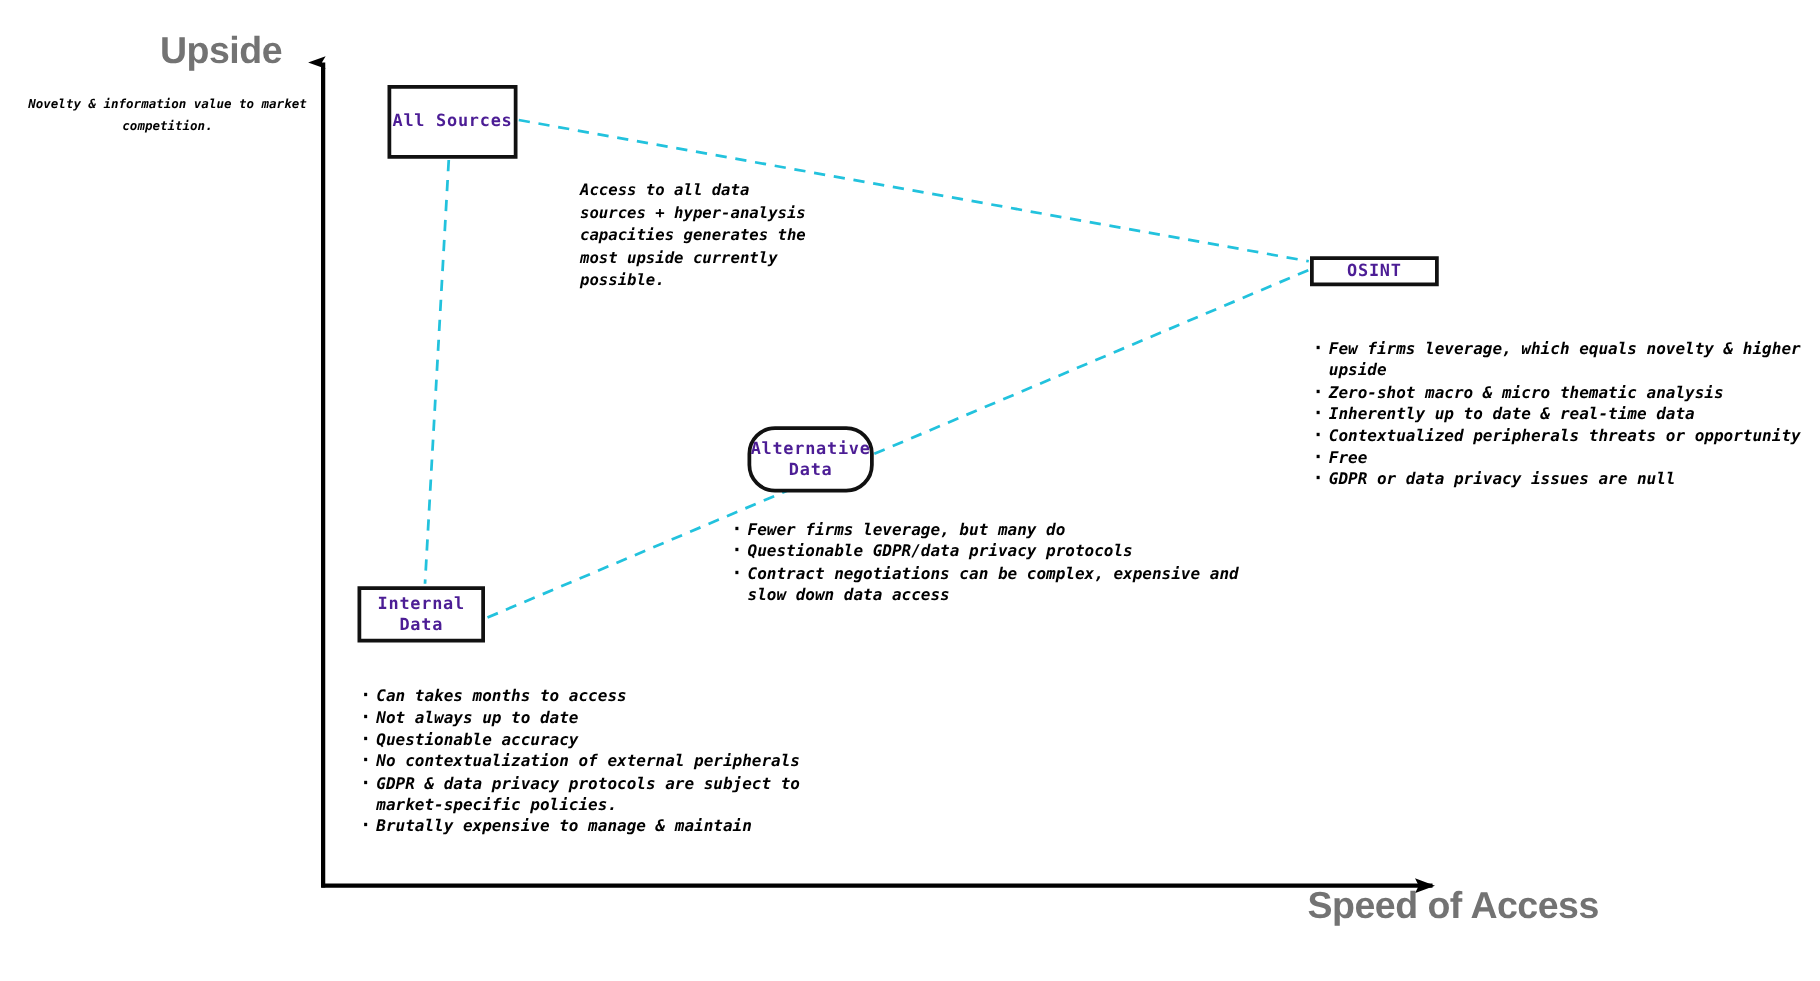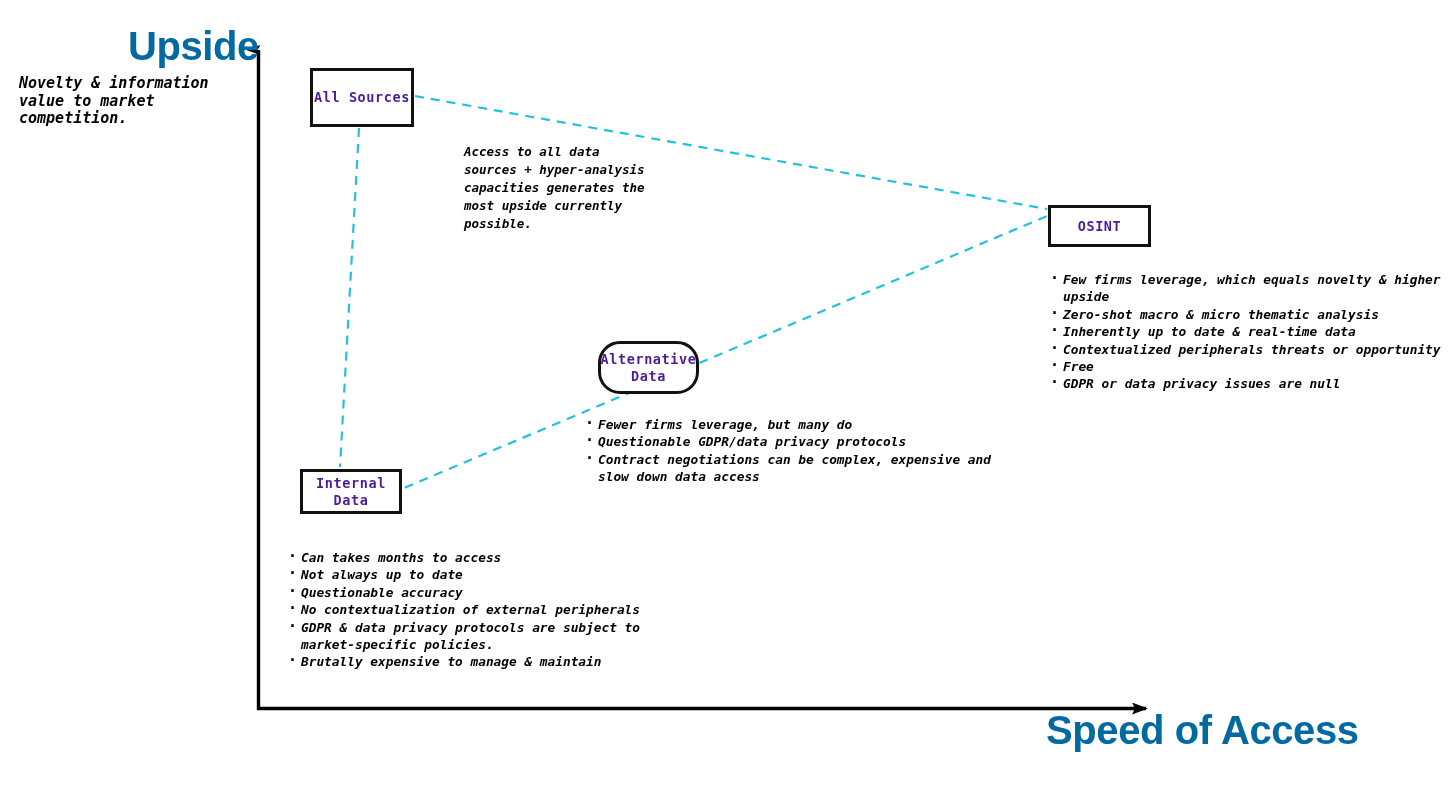--- a/index.html
+++ b/index.html
@@ -33,39 +33,40 @@
     width: 1456px;
     height: 785px;
     pointer-events: none;
   }
 
   
   .axis-title {
     position: absolute;
     font-family: "Liberation Sans", sans-serif;
     font-weight: bold;
-    font-size: 40px;
-    color: #0369a1;
+    font-size: 30px;
+    color: #737373;
     white-space: nowrap;
     letter-spacing: -0.4px;
   }
   #y-axis-title { left: 128px; top: 24px; }
   #x-axis-title { left: 1046px; top: 708px; }
 
   .axis-caption {
     position: absolute;
     left: 19px;
     top: 75px;
     width: 230px;
     font-family: "DejaVu Sans Mono", "Liberation Mono", monospace;
     font-weight: bold;
     font-style: italic;
-    font-size: 15px;
+    font-size: 10px;
     line-height: 17.5px;
     color: #000000;
+    text-align: center;
   }
 
   
   .node-box {
     position: absolute;
     box-sizing: border-box;
     border: 3px solid #111111;
     background: #ffffff;
     display: flex;
     align-items: center;
@@ -73,23 +74,23 @@
     text-align: center;
     font-family: "DejaVu Sans Mono", "Liberation Mono", monospace;
     font-weight: bold;
     font-size: 13.5px;
     line-height: 17px;
     color: #4c1d95;
     letter-spacing: 0.6px;
     z-index: 3;
   }
   #node-all-sources   { left: 310px; top: 68px;  width: 104px; height: 59px; }
-  #node-osint         { left: 1048px; top: 205px; width: 103px; height: 42px; }
+  #node-osint         { left: 1048px; top: 205px; width: 103px; height: 24px; }
   #node-alternative   { left: 598px;  top: 341px; width: 101px; height: 53px; border-radius: 22px; }
-  #node-internal      { left: 300px;  top: 469px; width: 102px; height: 45px; }
+  #node-internal      { left: 286px;  top: 469px; width: 102px; height: 45px; }
 
   
   .annotation {
     position: absolute;
     font-family: "DejaVu Sans Mono", "Liberation Mono", monospace;
     font-weight: bold;
     font-style: italic;
     font-size: 12.5px;
     line-height: 18px;
     color: #000000;

